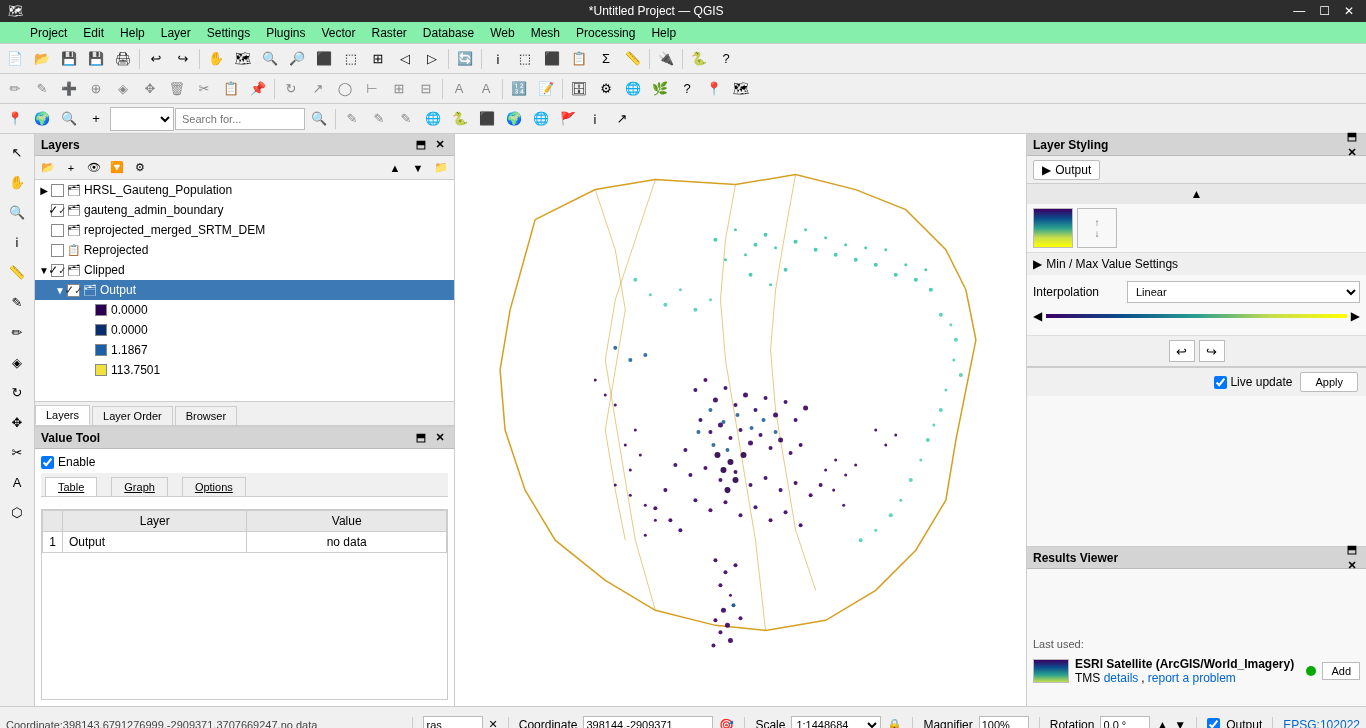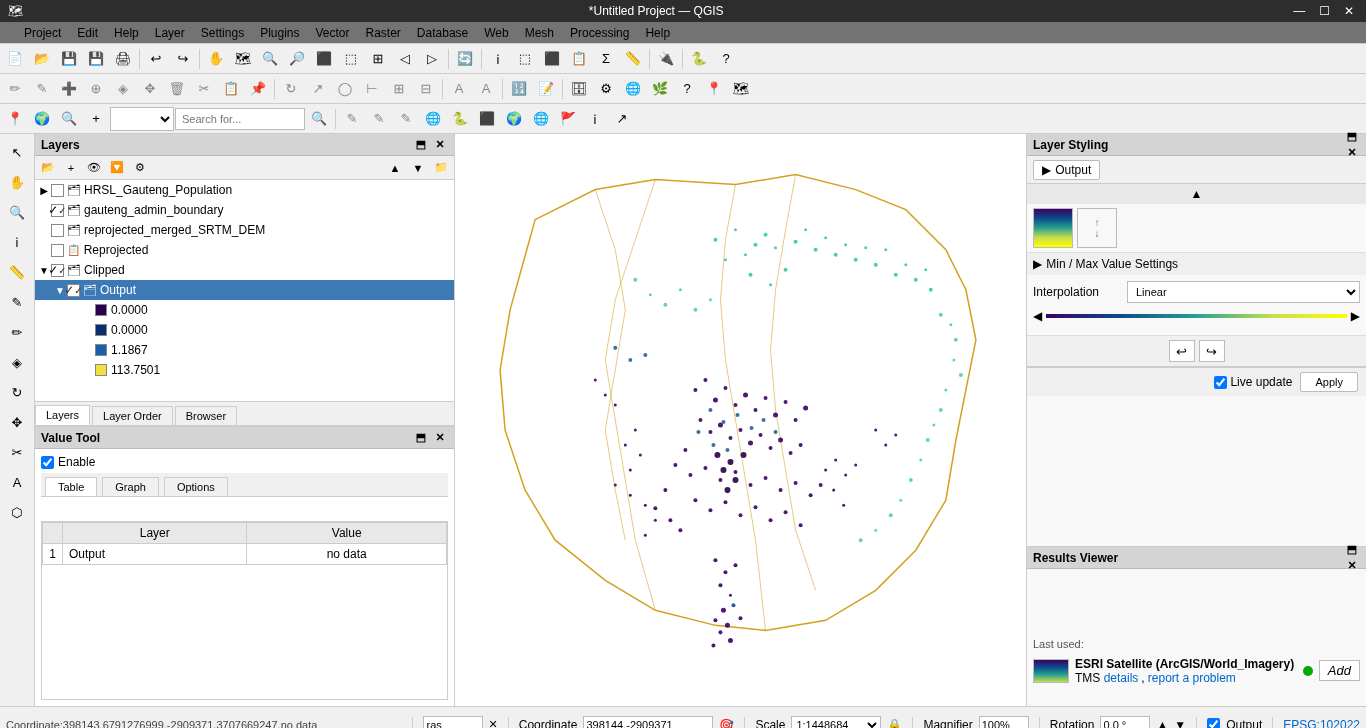--- a/index.html
+++ b/index.html
@@ -15,26 +15,26 @@
       justify-content: space-between;
       padding: 0 8px;
       font-size: 12px;
     }
     #titlebar .title { flex: 1; text-align: center; }
     #titlebar .controls { display: flex; gap: 6px; }
     #titlebar .controls span { cursor: pointer; padding: 0 4px; }
 
     
     #menubar {
-      background: #737373;
+      background: #86efac;
       height: 22px;
       display: flex;
       align-items: center;
       border-bottom: 1px solid #ccc;
-      padding: 0 16px;
+      padding: 0 22px;
     }
     #menubar span { padding: 2px 8px; cursor: pointer; font-size: 12px; }
 
     
     .toolbar {
       background: #f0f0f0;
       height: 30px;
       display: flex;
       align-items: center;
       border-bottom: 1px solid #ccc;
@@ -478,22 +478,21 @@
     .last-used-info .sub { font-size: 10px; }
     .last-used-info .sub a { color: #0066cc; text-decoration: none; }
     .lu-dot {
       width: 10px; height: 10px; border-radius: 50%; background: #00aa00; flex-shrink: 0;
     }
     .add-btn {
       padding: 2px 8px;
       background: #fff;
       border: 1px solid #bbb;
       cursor: pointer;
-      font-size: 13px;
-      font-style: italic;
+      font-size: 11px;
     }
 
     
     #statusbar {
       height: 36px;
       background: #f0f0f0;
       border-top: 1px solid #ccc;
       display: flex;
       align-items: center;
       padding: 0 6px;
@@ -775,21 +774,21 @@
           <span class="panel-ctrl-btn">⬒</span>
           <span class="panel-ctrl-btn">✕</span>
         </div>
       </div>
       <div id="value-tool-content">
         <div class="vt-enable-row">
           <input type="checkbox" checked="" style="">
           <span>Enable</span>
         </div>
 
-        <div id="value-tool-tabs" style="display:flex; gap:3px; margin-bottom:20px;">
+        <div id="value-tool-tabs" style="display:flex; gap:12px; margin-bottom:8px;text-decoration:underline;">
           <div class="vt-tab active">Table</div>
           <div class="vt-tab">Graph</div>
           <div class="vt-tab">Options</div>
         </div>
         <div class="vt-table-container">
           <table class="vt-table">
             <thead>
               <tr>
                 <th></th>
                 <th>Layer</th>

